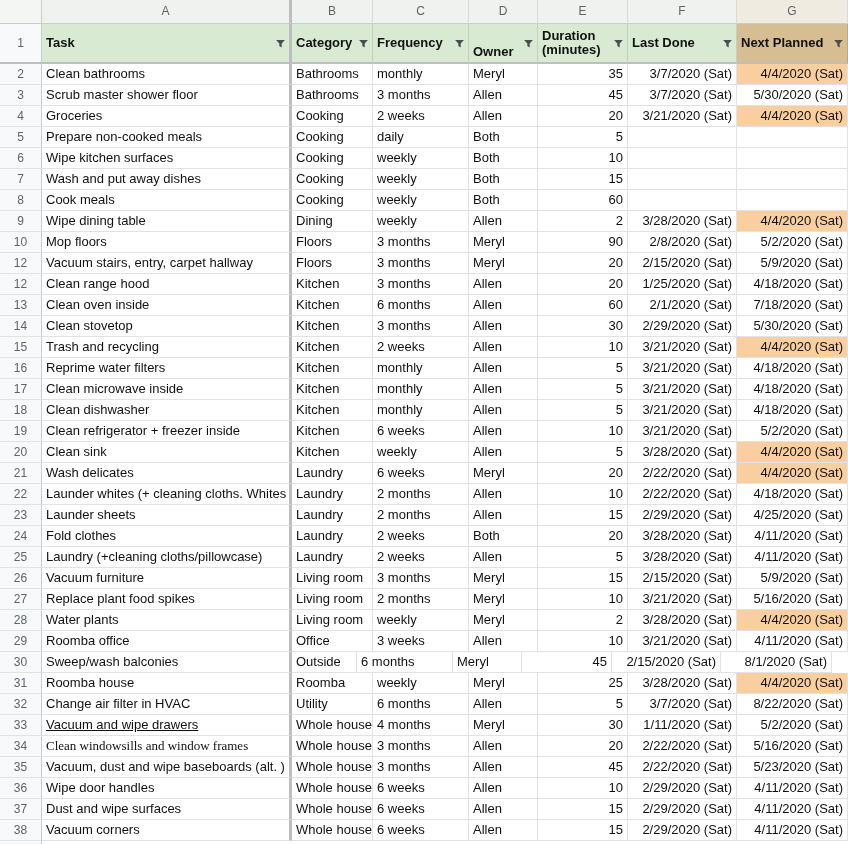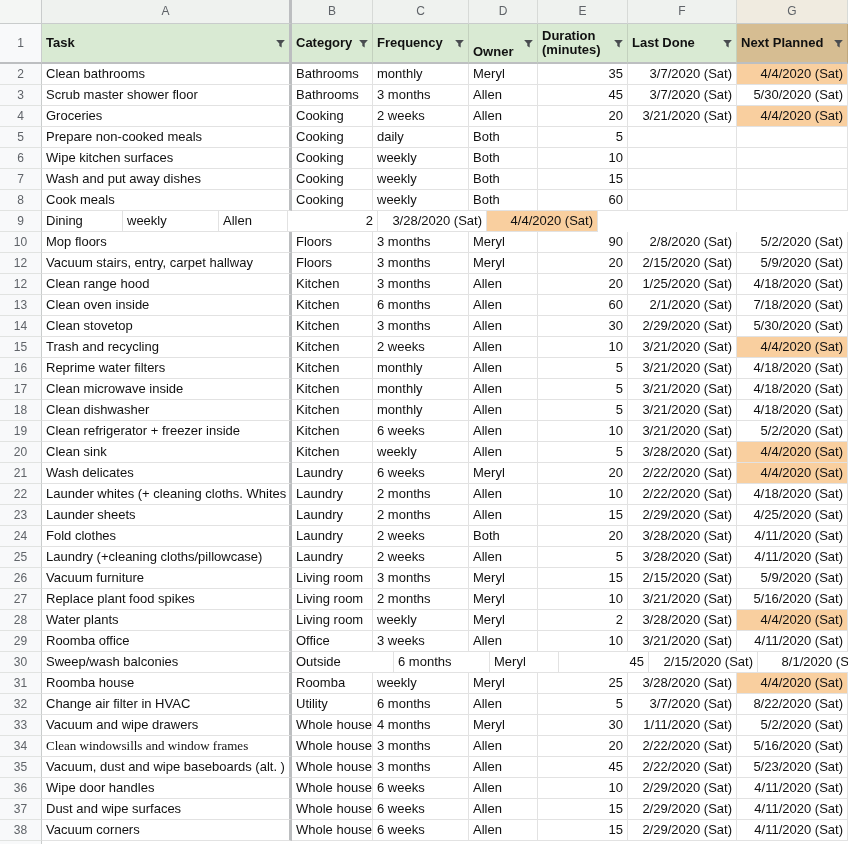--- a/index.html
+++ b/index.html
@@ -224,20 +224,21 @@
         <div class="cell freeze" style="width: 250px;">Cook meals</div>
         <div class="cell" style="width: 81px;">Cooking</div>
         <div class="cell" style="width: 96px;">weekly</div>
         <div class="cell" style="width: 69px;">Both</div>
         <div class="cell r" style="width: 90px;">60</div>
         <div class="cell r" style="width: 109px;"></div>
         <div class="cell r" style="width: 111px;"></div>
       </div>
       <div class="row">
         <div class="gutter">9</div>
+        <div class="cell freeze" style="width: 250px;">Wipe dining table</div>
         <div class="cell" style="width: 81px;">Dining</div>
         <div class="cell" style="width: 96px;">weekly</div>
         <div class="cell" style="width: 69px;">Allen</div>
         <div class="cell r" style="width: 90px;">2</div>
         <div class="cell r" style="width: 109px;">3/28/2020 (Sat)</div>
         <div class="cell r hl" style="width: 111px;">4/4/2020 (Sat)</div>
       </div>
       <div class="row">
         <div class="gutter">10</div>
         <div class="cell freeze" style="width: 250px;">Mop floors</div>
@@ -434,21 +435,21 @@
         <div class="cell" style="width: 81px;">Office</div>
         <div class="cell" style="width: 96px;">3 weeks</div>
         <div class="cell" style="width: 69px;">Allen</div>
         <div class="cell r" style="width: 90px;">10</div>
         <div class="cell r" style="width: 109px;">3/21/2020 (Sat)</div>
         <div class="cell r" style="width: 111px;">4/11/2020 (Sat)</div>
       </div>
       <div class="row">
         <div class="gutter">30</div>
         <div class="cell freeze" style="width: 250px;">Sweep/wash balconies</div>
-        <div class="cell" style="width: 102px;">Outside</div>
+        <div class="cell" style="width: 65px;">Outside</div>
         <div class="cell" style="width: 96px;">6 months</div>
         <div class="cell" style="width: 69px;">Meryl</div>
         <div class="cell r" style="width: 90px;">45</div>
         <div class="cell r" style="width: 109px;">2/15/2020 (Sat)</div>
         <div class="cell r" style="width: 111px;">8/1/2020 (Sat)</div>
       </div>
       <div class="row">
         <div class="gutter">31</div>
         <div class="cell freeze" style="width: 250px;">Roomba house</div>
         <div class="cell" style="width: 81px;">Roomba</div>
@@ -463,21 +464,21 @@
         <div class="cell freeze" style="width: 250px;">Change air filter in HVAC</div>
         <div class="cell" style="width: 81px;">Utility</div>
         <div class="cell" style="width: 96px;">6 months</div>
         <div class="cell" style="width: 69px;">Allen</div>
         <div class="cell r" style="width: 90px;">5</div>
         <div class="cell r" style="width: 109px;">3/7/2020 (Sat)</div>
         <div class="cell r" style="width: 111px;">8/22/2020 (Sat)</div>
       </div>
       <div class="row">
         <div class="gutter">33</div>
-        <div class="cell freeze" style="width: 250px;">Vacuum and wipe drawers</div>
+        <div class="cell freeze" style="width: 250px; text-decoration: underline;">Vacuum and wipe drawers</div>
         <div class="cell" style="width: 81px;">Whole house</div>
         <div class="cell" style="width: 96px;">4 months</div>
         <div class="cell" style="width: 69px;">Meryl</div>
         <div class="cell r" style="width: 90px;">30</div>
         <div class="cell r" style="width: 109px;">1/11/2020 (Sat)</div>
         <div class="cell r" style="width: 111px;">5/2/2020 (Sat)</div>
       </div>
       <div class="row">
         <div class="gutter">34</div>
         <div class="cell freeze" style="width: 250px; font-family: Liberation Serif, serif;">Clean windowsills and window frames</div>

